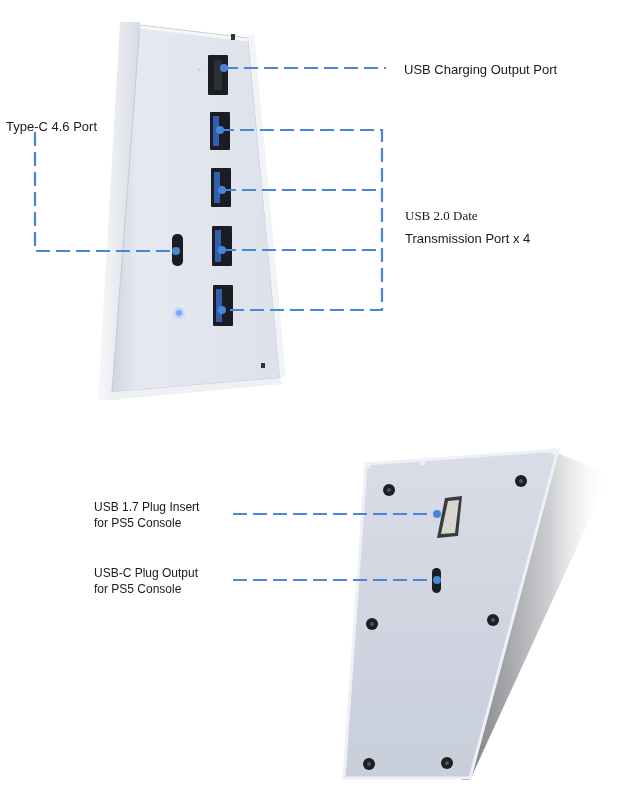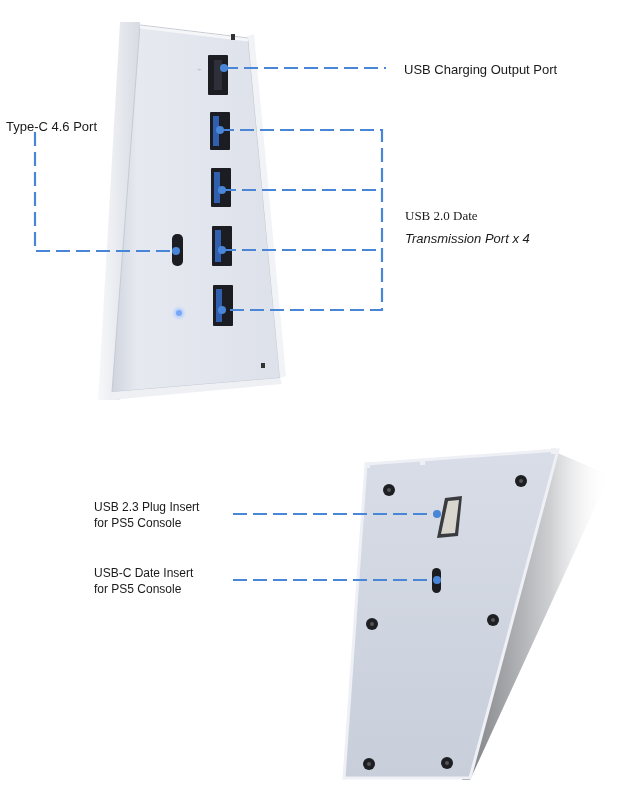--- a/index.html
+++ b/index.html
@@ -139,18 +139,18 @@
   </g>
   <g fill="#4a86d8">
     <circle cx="437" cy="514" r="4"></circle>
     <circle cx="437" cy="580" r="4"></circle>
   </g>
 </svg>
 
 <div class="label" style="left:404px; top:61px; font-size:13px;">USB Charging Output Port</div>
 <div class="label" style="left:6px; top:118px;">Type-C 4.6 Port</div>
 <div class="label" style="left:405px; top:207px;font-family:Liberation Serif, serif;">USB 2.0 Date</div>
-<div class="label" style="left:405px; top:230px;font-style:italic;">Transmission Port x 4</div>
+<div class="label" style="left:405px; top:230px;">Transmission Port x 4</div>
 
-<div class="label" style="left:94px; top:499px; font-size:12px; line-height:16px;">USB 2.3 Plug Insert</div>
+<div class="label" style="left:94px; top:499px; font-size:12px; line-height:16px;">USB 1.7 Plug Insert</div>
 <div class="label" style="left:94px; top:515px; font-size:12px; line-height:16px;">for PS5 Console</div>
-<div class="label" style="left:94px; top:565px; font-size:12px; line-height:16px;">USB-C Date Insert</div>
+<div class="label" style="left:94px; top:565px; font-size:12px; line-height:16px;">USB-C Plug Output</div>
 <div class="label" style="left:94px; top:581px; font-size:12px; line-height:16px;">for PS5 Console</div>
 
 </body></html>

